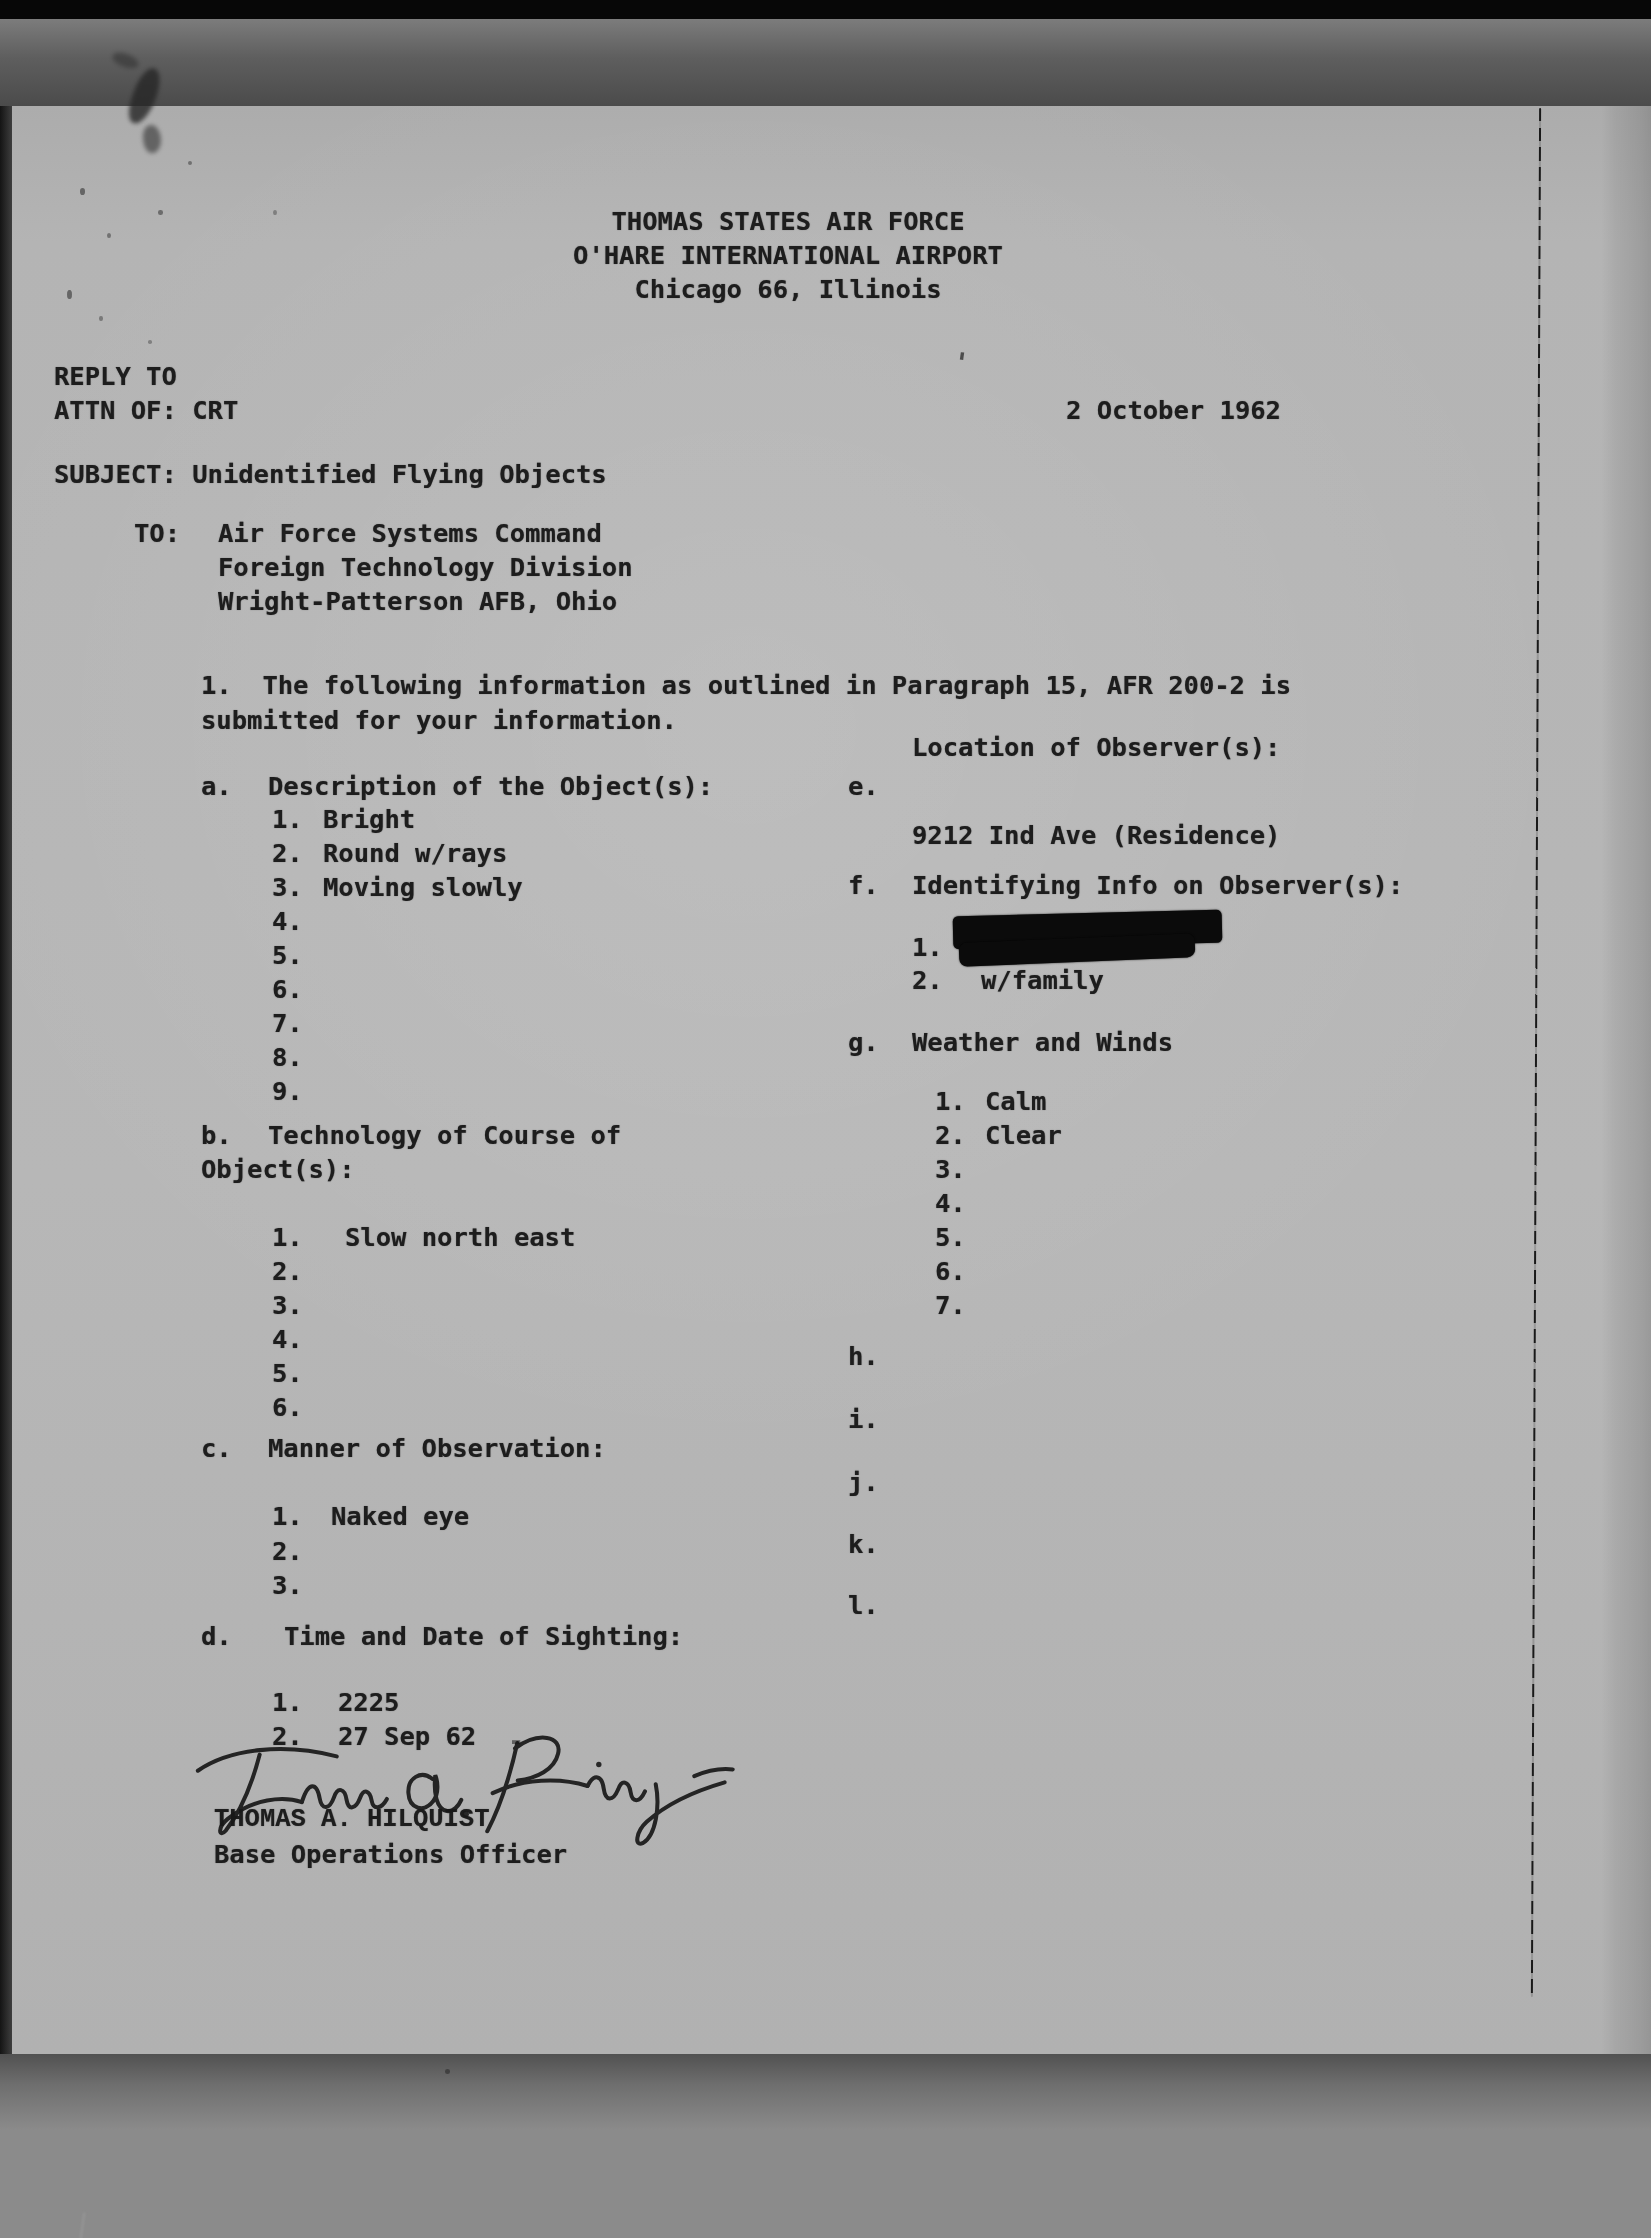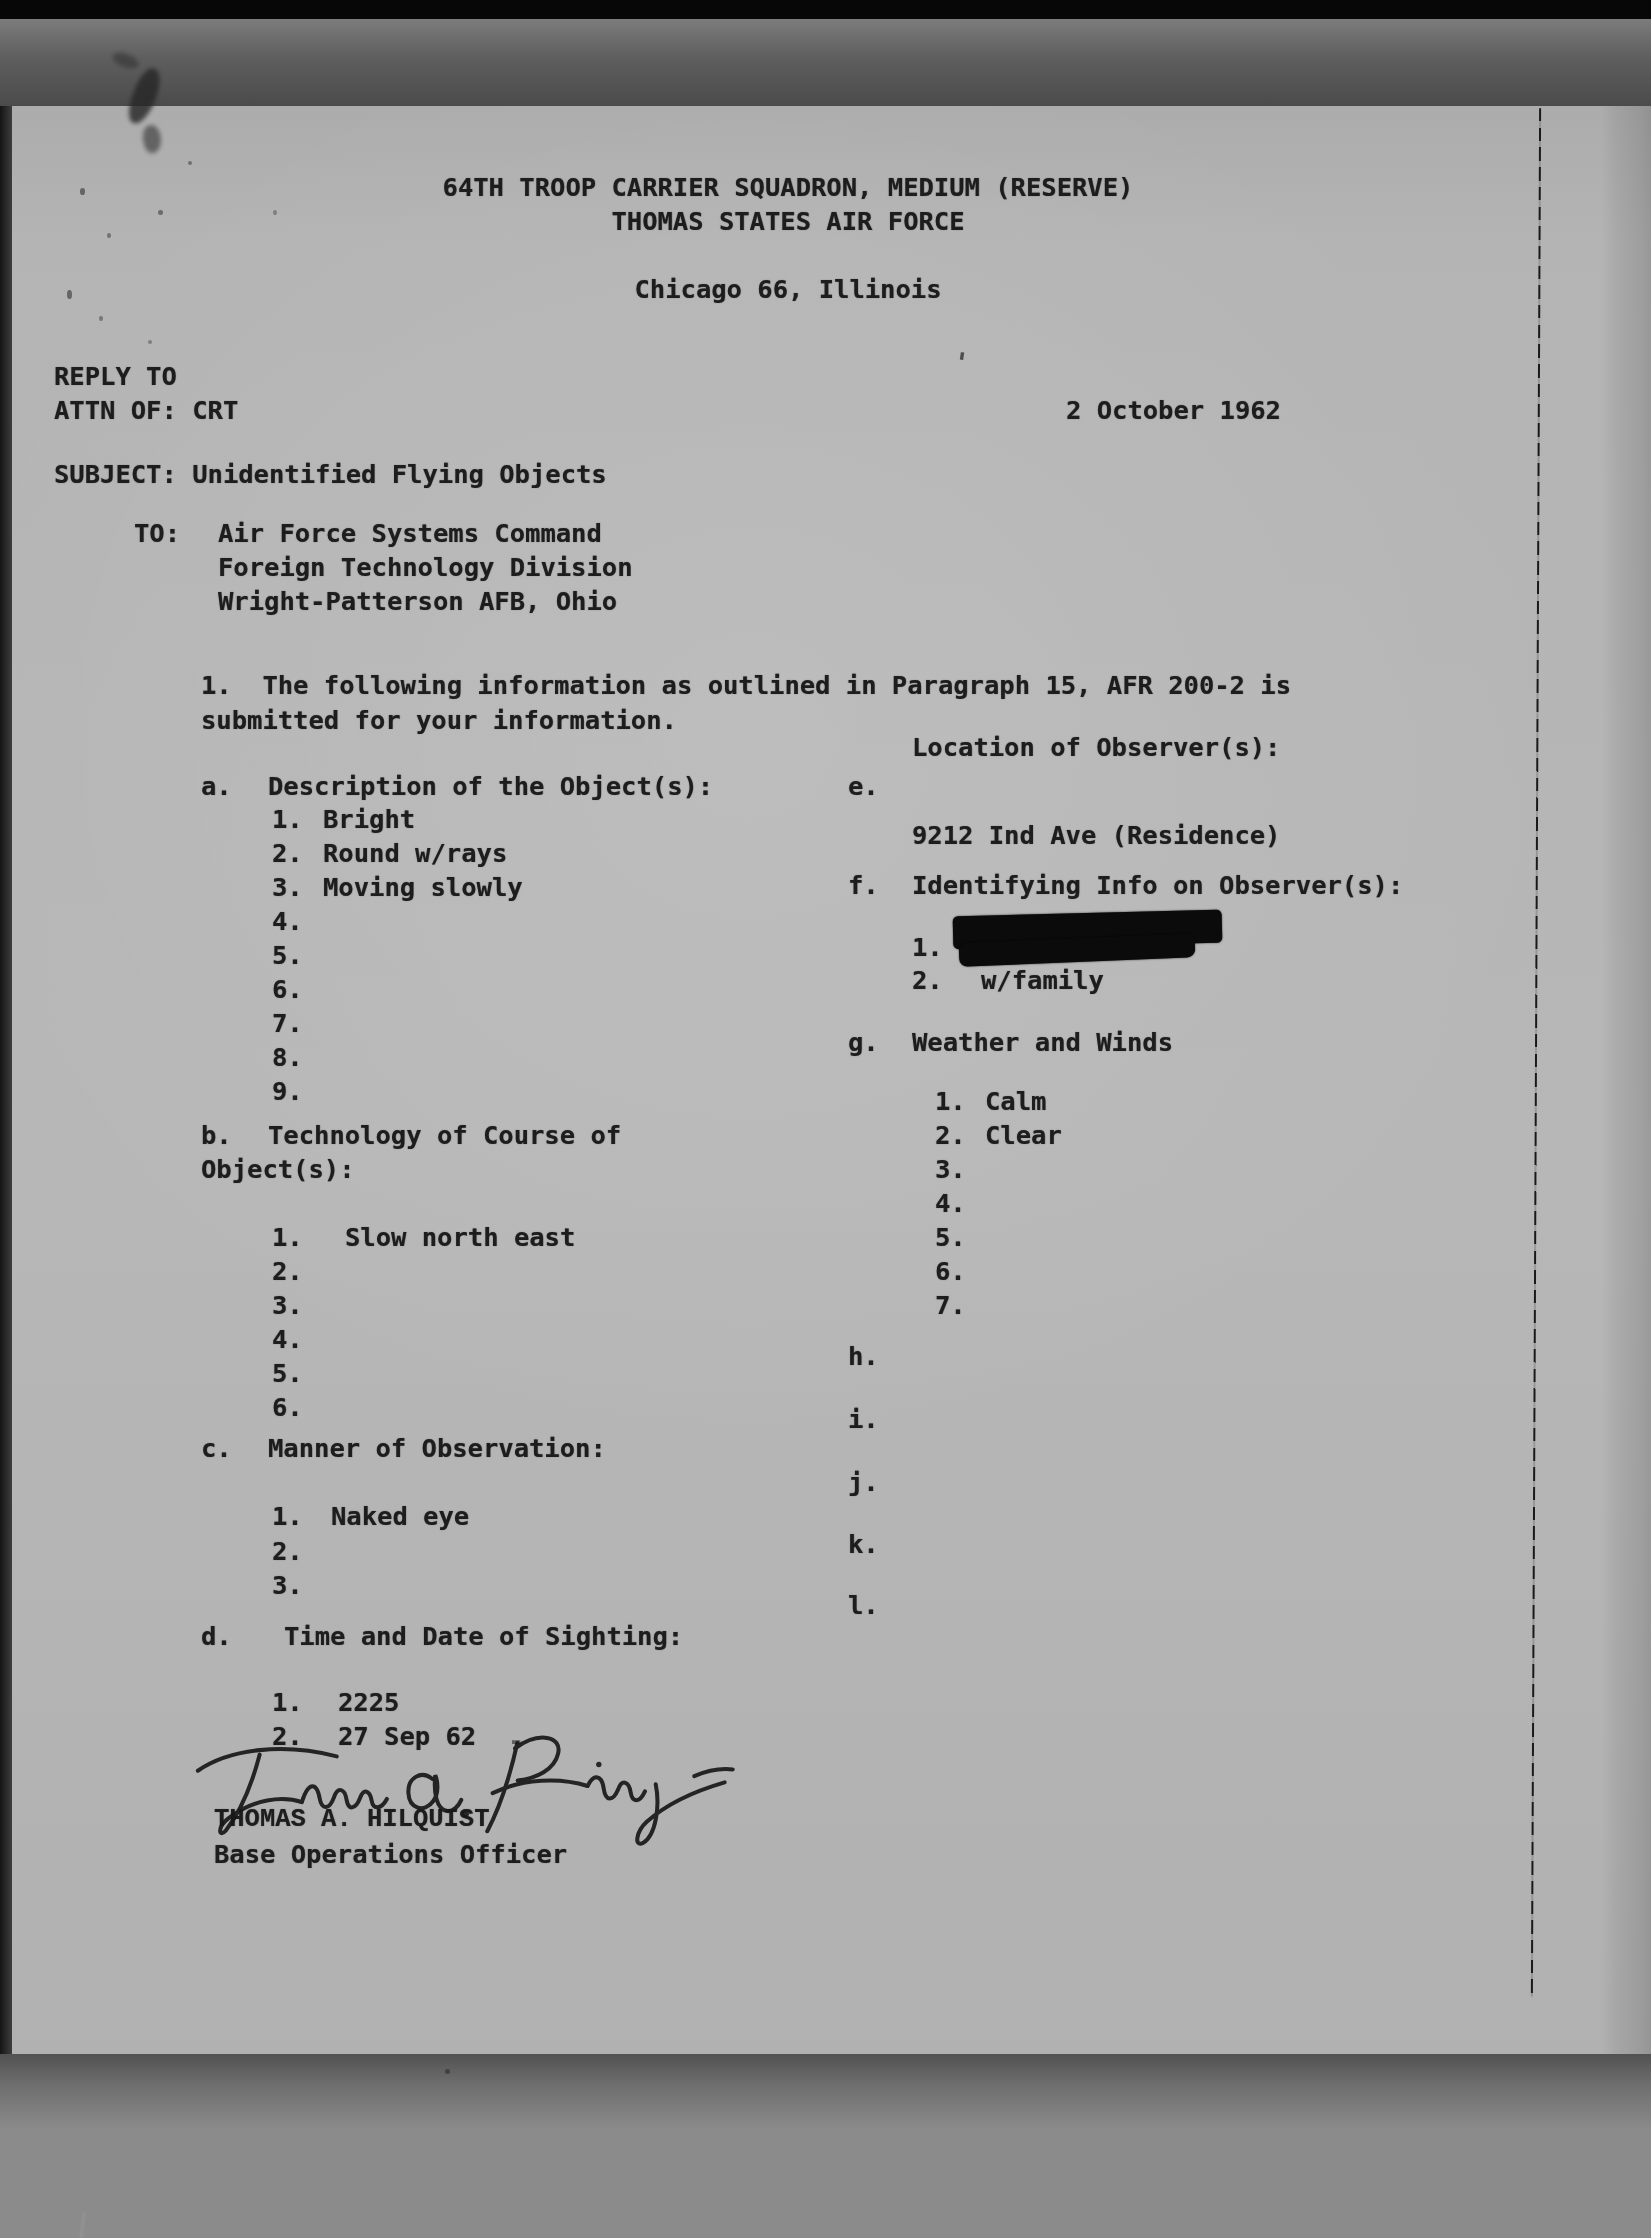--- a/index.html
+++ b/index.html
@@ -61,22 +61,22 @@
   <div class="speck" style="left:158px;top:210px;width:4.5px;height:4.5px;opacity:.55;"></div>
   <div class="speck" style="left:67px;top:290px;width:4.5px;height:9px;opacity:.6;"></div>
   <div class="speck" style="left:99px;top:316px;width:3.6px;height:4.5px;opacity:.45;"></div>
   <div class="speck" style="left:188px;top:161px;width:4px;height:4px;opacity:.5;"></div>
   <div class="speck" style="left:273px;top:210px;width:3.6px;height:5.4px;opacity:.4;"></div>
   <div class="speck" style="left:148px;top:340px;width:3.6px;height:3.6px;opacity:.4;"></div>
   <div class="speck" style="left:445px;top:2069px;width:4.9px;height:4.5px;opacity:.7;"></div>
 
   <div class="txt">
 
-    <div class="ln ctr" style="top:174px;">64TH TROOP CARRIER SQUADRON, MEDIUM (RESERVE)</div>
     <div class="ln ctr" style="top:208px;">THOMAS STATES AIR FORCE</div>
+    <div class="ln ctr" style="top:242px;">O'HARE INTERNATIONAL AIRPORT</div>
     <div class="ln ctr" style="top:276px;">Chicago 66, Illinois</div>
 
     <div class="ln" style="left:54px;top:363px;">REPLY TO</div>
     <div class="ln" style="left:54px;top:397px;">ATTN OF: CRT</div>
     <div class="ln" style="left:1066px;top:397px;">2 October 1962</div>
     <div class="tickmark" style="left:953px;top:349px;transform:rotate(8deg);">'</div>
 
     <div class="ln" style="left:54px;top:461px;">SUBJECT: Unidentified Flying Objects</div>
 
     <div class="ln" style="left:134px;top:520px;">TO:</div>

